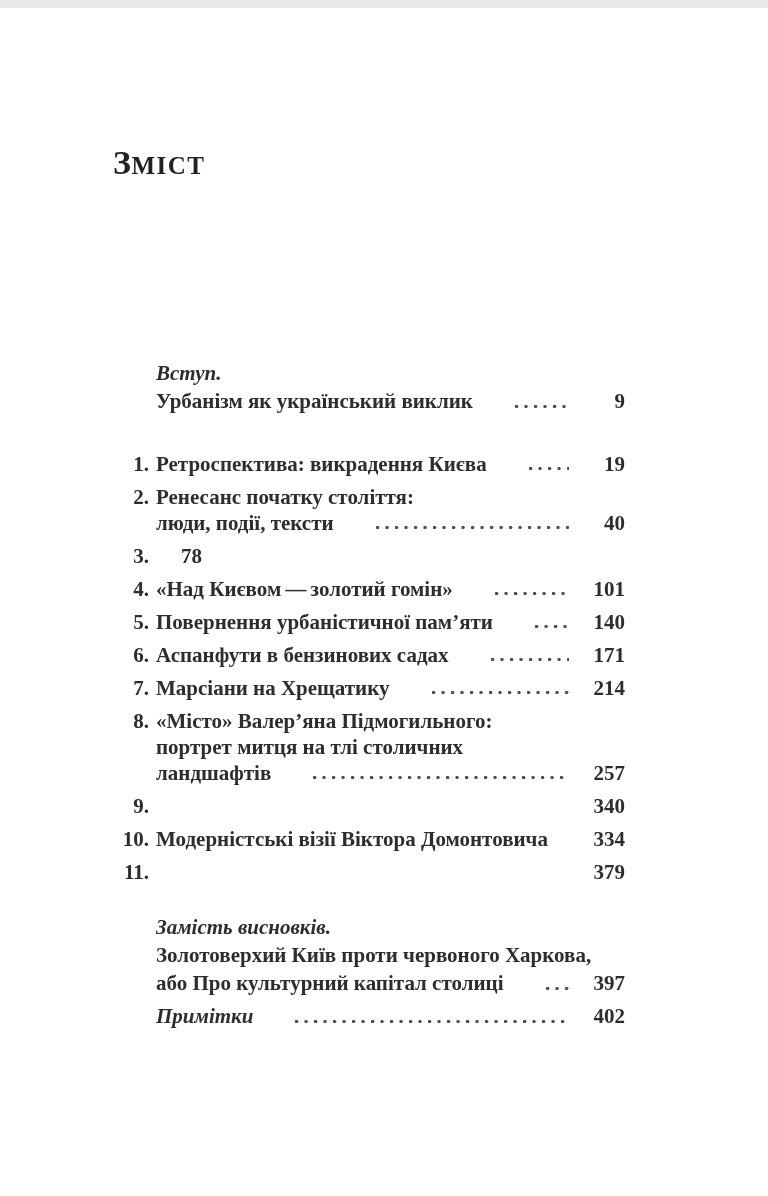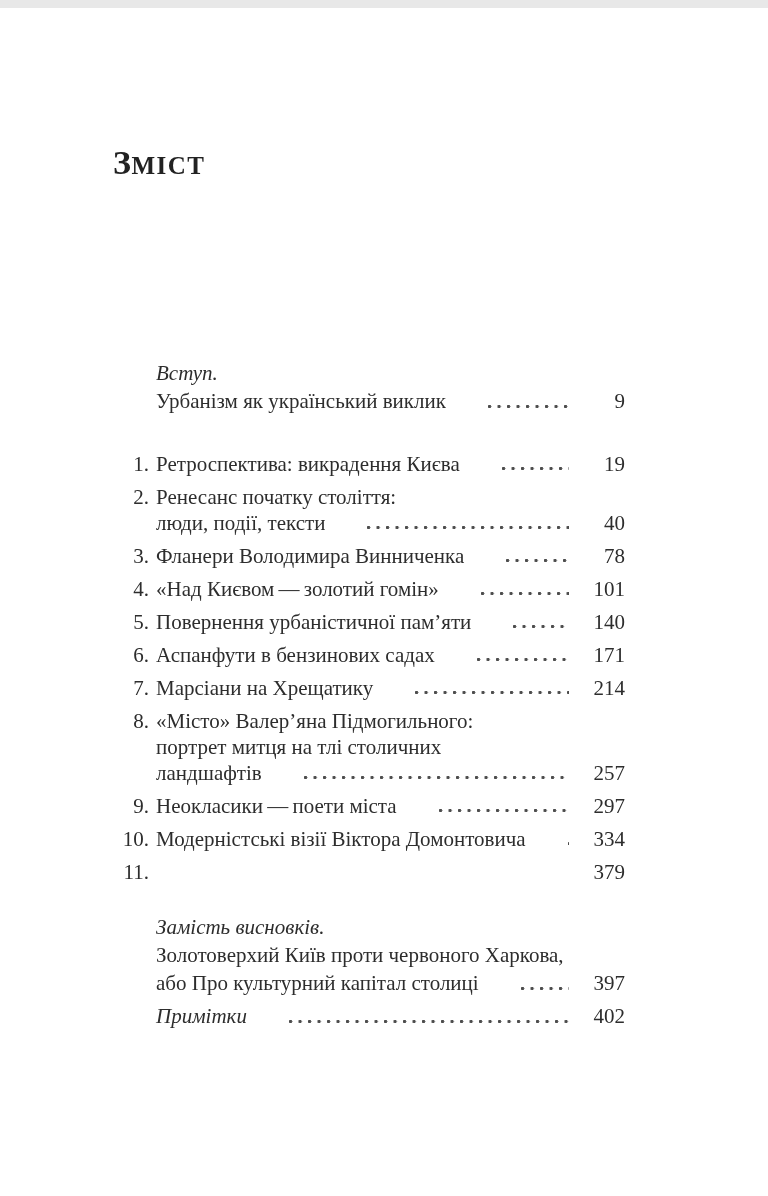--- a/index.html
+++ b/index.html
@@ -34,21 +34,21 @@
   .toc{
     width:512px;
     margin-top:176px;
     font-size:21px;
   }
   .sec-intro .entry{line-height:28px;}
   .sec-intro{margin-bottom:36px;}
   .sec-chapters .entry{line-height:26px;margin-bottom:7px;}
   .sec-outro{margin-top:28px;}
   .sec-outro .entry{line-height:28px;margin-bottom:5px;}
-  .entry{display:flex;}
+  .entry{display:flex;font-weight:bold;}
   .num{
     flex:none;
     width:36px;
     margin-right:7px;
     text-align:right;
   }
   .content{
     flex:1;
     min-width:0;
     display:flex;
@@ -109,26 +109,20 @@
             <span class="line"><span class="txt">Ренесанс початку століття:</span></span>
             <span class="line last">
               <span class="txt">люди, події, тексти</span>
               <span class="dots"></span>
             </span>
           </span>
           <span class="pagenum">40</span>
         </div>
         <div class="entry">
           <span class="num">3.</span>
-          <span class="content">
-            <span class="line last">
-              <span class="txt">Фланери Володимира Винниченка</span>
-              <span class="dots"></span>
-            </span>
-          </span>
           <span class="pagenum">78</span>
         </div>
         <div class="entry">
           <span class="num">4.</span>
           <span class="content">
             <span class="line last">
               <span class="txt">«Над Києвом — золотий гомін»</span>
               <span class="dots"></span>
             </span>
           </span>
@@ -173,25 +167,24 @@
               <span class="txt">ландшафтів</span>
               <span class="dots"></span>
             </span>
           </span>
           <span class="pagenum">257</span>
         </div>
         <div class="entry">
           <span class="num">9.</span>
           <span class="content">
             <span class="line last">
-              <span class="txt">Неокласики — поети міста</span>
-              <span class="dots"></span>
-            </span>
-          </span>
-          <span class="pagenum">297</span>
+              <span class="dots"></span>
+            </span>
+          </span>
+          <span class="pagenum">340</span>
         </div>
         <div class="entry">
           <span class="num">10.</span>
           <span class="content">
             <span class="line last">
               <span class="txt">Модерністські візії Віктора Домонтовича</span>
               <span class="dots"></span>
             </span>
           </span>
           <span class="pagenum">334</span>

